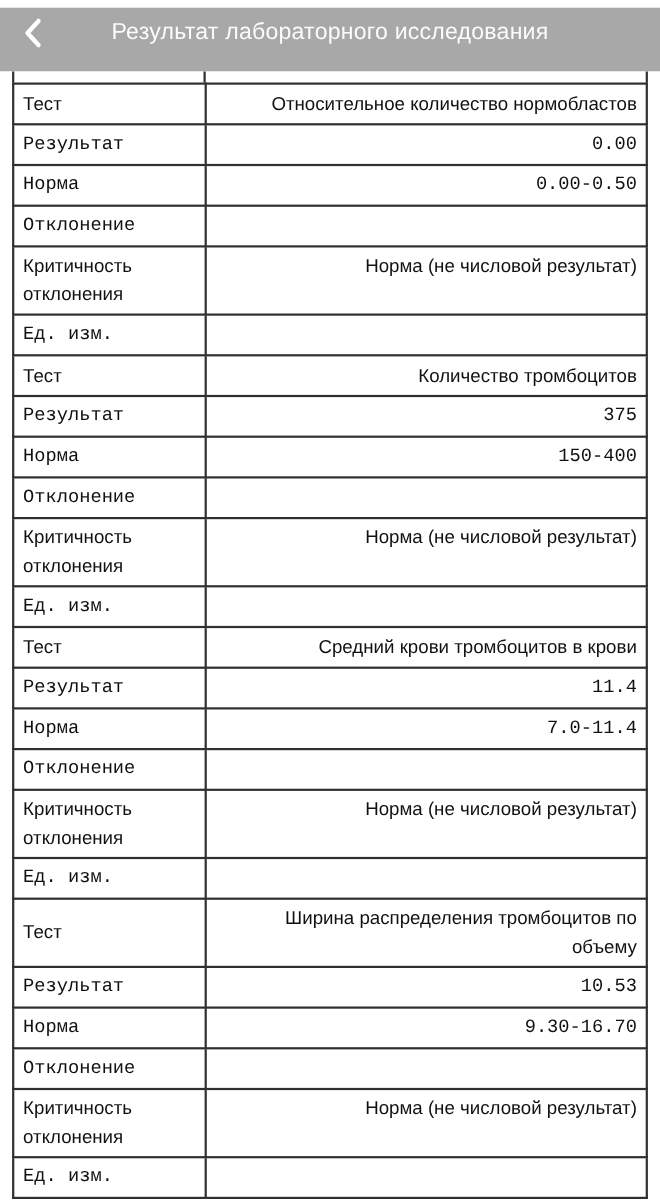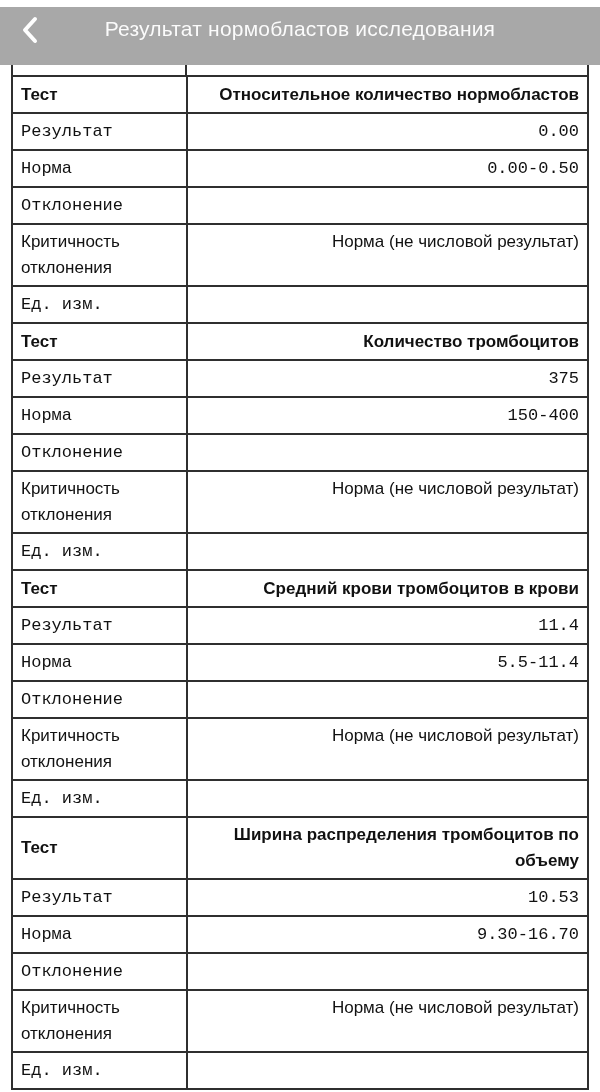--- a/index.html
+++ b/index.html
@@ -86,40 +86,40 @@
     padding: 4px 6px 4px 8px;
     text-align: left;
   }
   .lab-table td.value {
     padding: 4px 8px;
     text-align: right;
   }
   tr.r-single { height: 37px; font-family: Liberation Mono, monospace; }
   tr.r-test   { height: 37px; }
   tr.r-crit   { height: 62px; }
-  tr.r-test td { font-weight: bold; margin-left: 46px; }
+  tr.r-test td { font-weight: normal; margin-left: 46px; }
   tr.r-crit td {
     vertical-align: top;
     padding-top: 5px;
   }
 </style>
 </head>
 <body>
 
 <div class="status-strip"></div>
 
 <div class="app-header">
   <button class="back-button">
     <span>
       <svg width="22" height="30" viewBox="0 0 22 30">
         <polyline points="16,4 6,15 16,26" fill="none" stroke="#ffffff" stroke-width="4" stroke-linecap="round" stroke-linejoin="round"></polyline>
       </svg>
     </span>
   </button>
-  <div class="title">Результат нормобластов исследования</div>
+  <div class="title">Результат лабораторного исследования</div>
 </div>
 
 <div class="content">
   <div class="sliver">
     <div class="vline v-left"></div>
     <div class="vline v-mid"></div>
     <div class="vline v-right"></div>
   </div>
 
   <table class="lab-table">
@@ -182,21 +182,21 @@
       <tr class="r-test">
         <td class="label">Тест</td>
         <td class="value">Средний крови тромбоцитов в крови</td>
       </tr>
       <tr class="r-single">
         <td class="label">Результат</td>
         <td class="value">11.4</td>
       </tr>
       <tr class="r-single">
         <td class="label">Норма</td>
-        <td class="value">5.5-11.4</td>
+        <td class="value">7.0-11.4</td>
       </tr>
       <tr class="r-single">
         <td class="label">Отклонение</td>
         <td class="value"></td>
       </tr>
       <tr class="r-crit">
         <td class="label">Критичность отклонения</td>
         <td class="value">Норма (не числовой результат)</td>
       </tr>
       <tr class="r-single">

